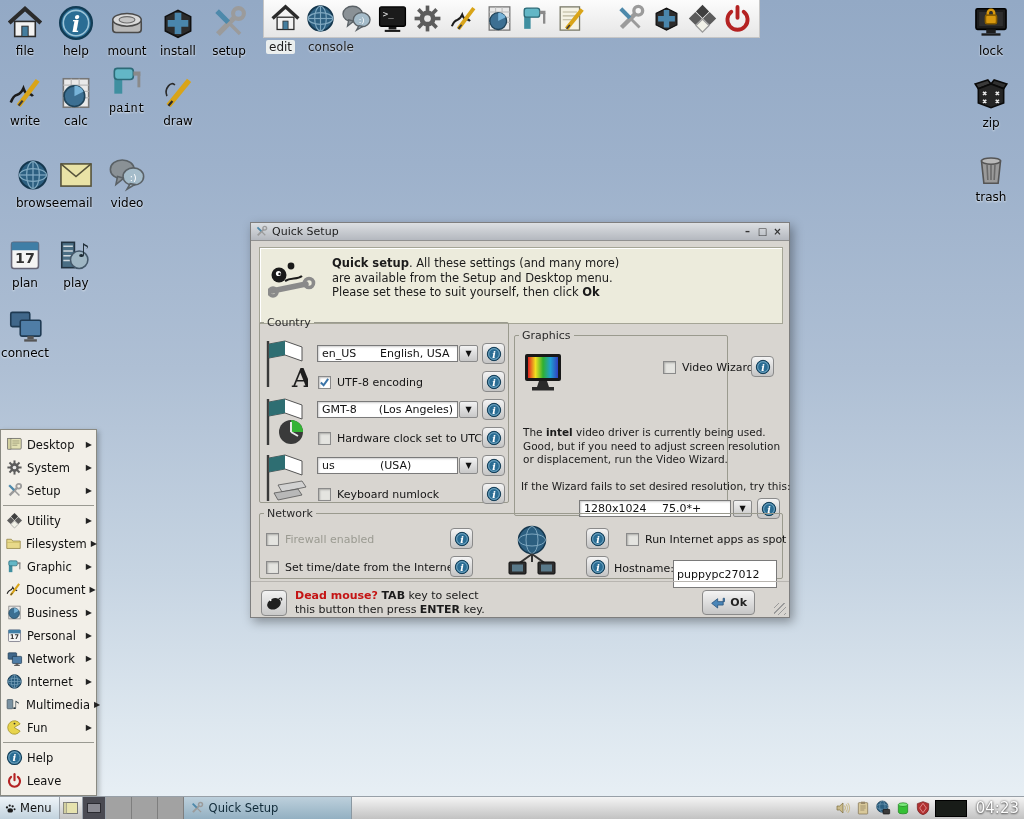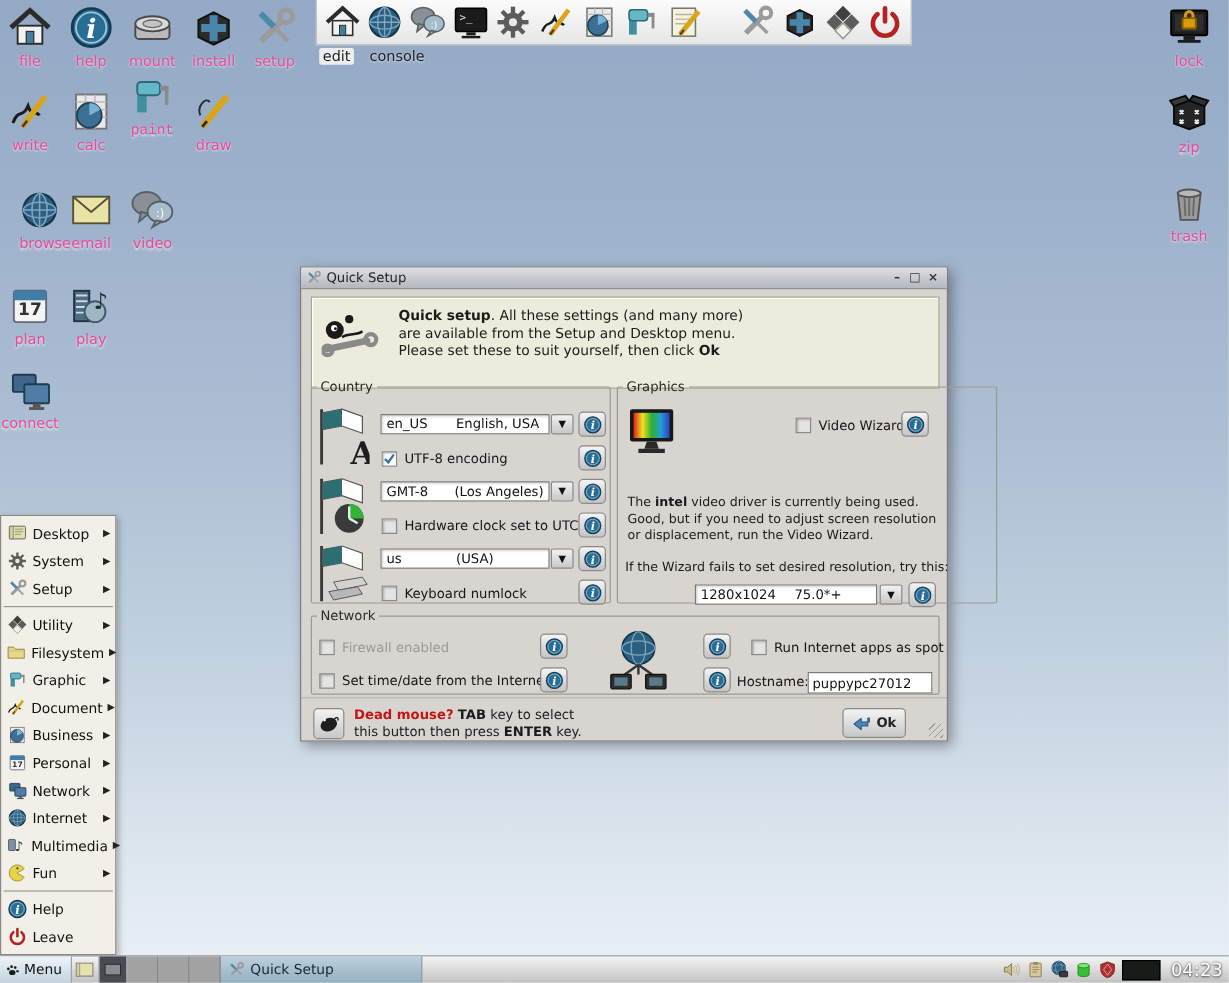--- a/index.html
+++ b/index.html
@@ -6,21 +6,21 @@
   html,body { width:1024px; height:819px; overflow:hidden; }
   body {
     font-family:"DejaVu Sans", sans-serif;
     background:linear-gradient(180deg,#93a9c5 0%,#9db1cb 20%,#aebfd4 45%,#c6d4e2 70%,#dde7ef 88%,#eaf1f6 100%);
     position:relative; font-size:11px; color:#1a1a1a;
   }
   svg{display:block}
   
   .dicon{position:absolute;width:50px;text-align:center;cursor:pointer}
   .dicon .ic{display:flex;justify-content:center;height:40px;align-items:center}
-  .dicon .lbl{font-size:12px;color:#ec4899;text-shadow:0 1px 2px rgba(255,255,255,.75);margin-top:1px}
+  .dicon .lbl{font-size:12px;color:#000000;text-shadow:0 1px 2px rgba(255,255,255,.75);margin-top:1px}
   
   #launcher{position:absolute;left:263px;top:0;width:497px;height:38px;
     background:linear-gradient(#fcfcfc,#e6e6e6);border:1px solid #c6c6c6;border-top:none;
     display:flex;align-items:center;padding:0 5px;gap:3px}
   #launcher .litem{width:33px;height:33px;display:flex;align-items:center;justify-content:center;cursor:pointer}
   #launcher .lgap{width:22px}
   .strip-label{position:absolute;font-size:12px;color:#1c1c1c;text-shadow:0 1px 2px rgba(255,255,255,.7)}
   #lbl-edit{left:266px;top:40px;background:rgba(255,255,248,.8);padding:0 3px;border-radius:2px}
   #lbl-console{left:308px;top:40px}
   
@@ -55,21 +55,21 @@
     font-size:8px;color:#111;cursor:pointer}
   .ibtn{position:absolute;width:23px;height:21px;background:linear-gradient(#f4f4f4,#c4c4c4);
     border:1px solid #8a8a8a;border-radius:4px;display:flex;align-items:center;justify-content:center;cursor:pointer}
   .cbrow{position:absolute;display:flex;align-items:center;gap:6px;height:15px}
   .cb{width:13px;height:13px;border:1px solid #8a8a8a;background:#e4e4e0;
     box-shadow:inset 1px 1px 2px rgba(0,0,0,.25);display:flex;align-items:center;justify-content:center;cursor:pointer}
   .cb.checked{background:#fff}
   .cblbl{font-size:11px;color:#151515;white-space:nowrap}
   .cblbl.dis{color:#9b9b92}
   .gtext{position:absolute;font-size:10.5px;color:#1b1b1b;line-height:13.5px;white-space:nowrap}
-  #hostname-input{position:absolute;width:104px;height:18px;border:1px solid #7a7a7a;background:#fff;
+  #hostname-input{position:absolute;width:104px;height:28px;border:1px solid #7a7a7a;background:#fff;
     font-family:"DejaVu Sans",sans-serif;font-size:11px;padding:0 3px;color:#111}
   #footer-sep{position:absolute;left:0;right:0;top:340px;border-top:1px solid #b8b5b0}
   #mouse-btn{position:absolute;left:10px;top:349px;width:26px;height:26px;
     background:linear-gradient(#f2f2f2,#c8c8c8);border:1px solid #8a8a8a;border-radius:4px;
     display:flex;align-items:center;justify-content:center;cursor:pointer}
   #footer-text{position:absolute;left:44px;top:348px;font-size:11px;line-height:14px;color:#1b1b1b}
   .red{color:#c41414;font-weight:bold}
   b{font-weight:bold}
   #ok-btn{position:absolute;right:34px;top:349px;height:25px;padding:0 7px;
     background:linear-gradient(#f4f4f4,#c6c6c6);border:1px solid #8a8a8a;border-radius:4px;
@@ -745,21 +745,21 @@
           <span>
             <svg width="16" height="16" viewBox="0 0 24 24">
               <circle cx="12" cy="12" r="10" fill="#2a6d94" stroke="#123c55" stroke-width="1.5"></circle>
               <circle cx="12" cy="12" r="8" fill="none" stroke="#9cc4d8" stroke-width="1"></circle>
               <text x="12" y="17.5" font-size="14" font-weight="bold" font-style="italic" text-anchor="middle" fill="#fff" font-family="DejaVu Serif,serif">i</text>
             </svg>
           </span>
         </div>
     </fieldset>
 
-    <fieldset style="left:263px;top:75px;width:317px;height:187px">
+    <fieldset style="left:263px;top:88px;width:214px;height:187px">
       <legend>Graphics</legend>
       <span style="position:absolute;left:8px;top:10px">
           <svg width="40" height="46" viewBox="0 0 40 46">
             <defs>
               <linearGradient id="rb" x1="0" y1="0" x2="1" y2="0">
                 <stop offset="0" stop-color="#e02020"></stop>
                 <stop offset=".25" stop-color="#f0e020"></stop>
                 <stop offset=".5" stop-color="#30b030"></stop>
                 <stop offset=".75" stop-color="#20a0d0"></stop>
                 <stop offset="1" stop-color="#3040c0"></stop>

